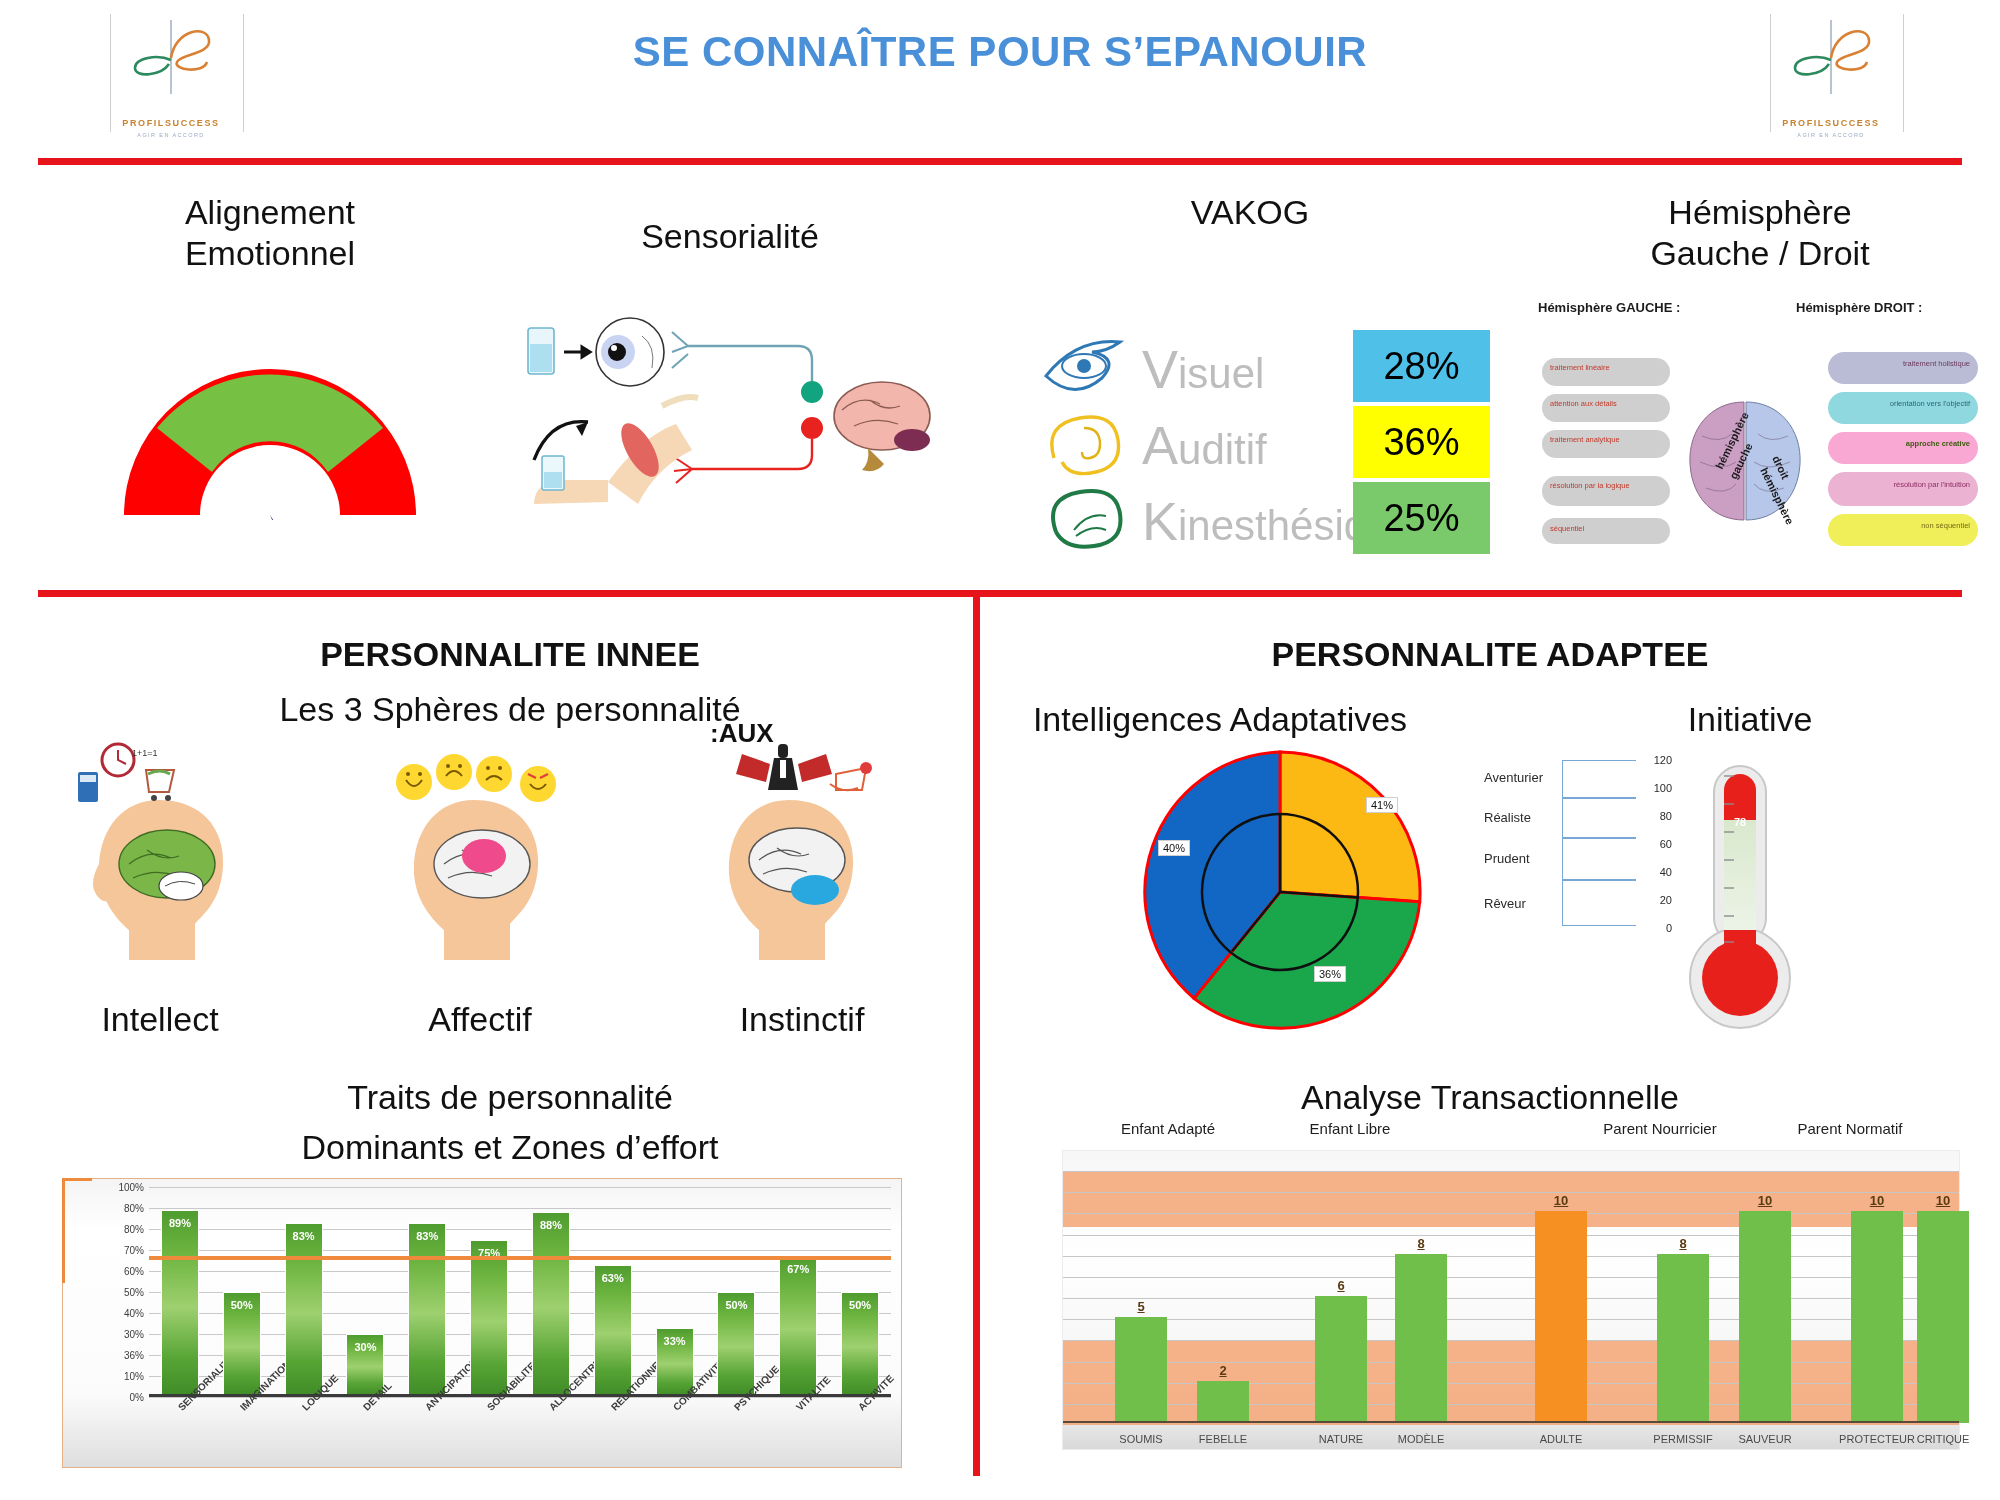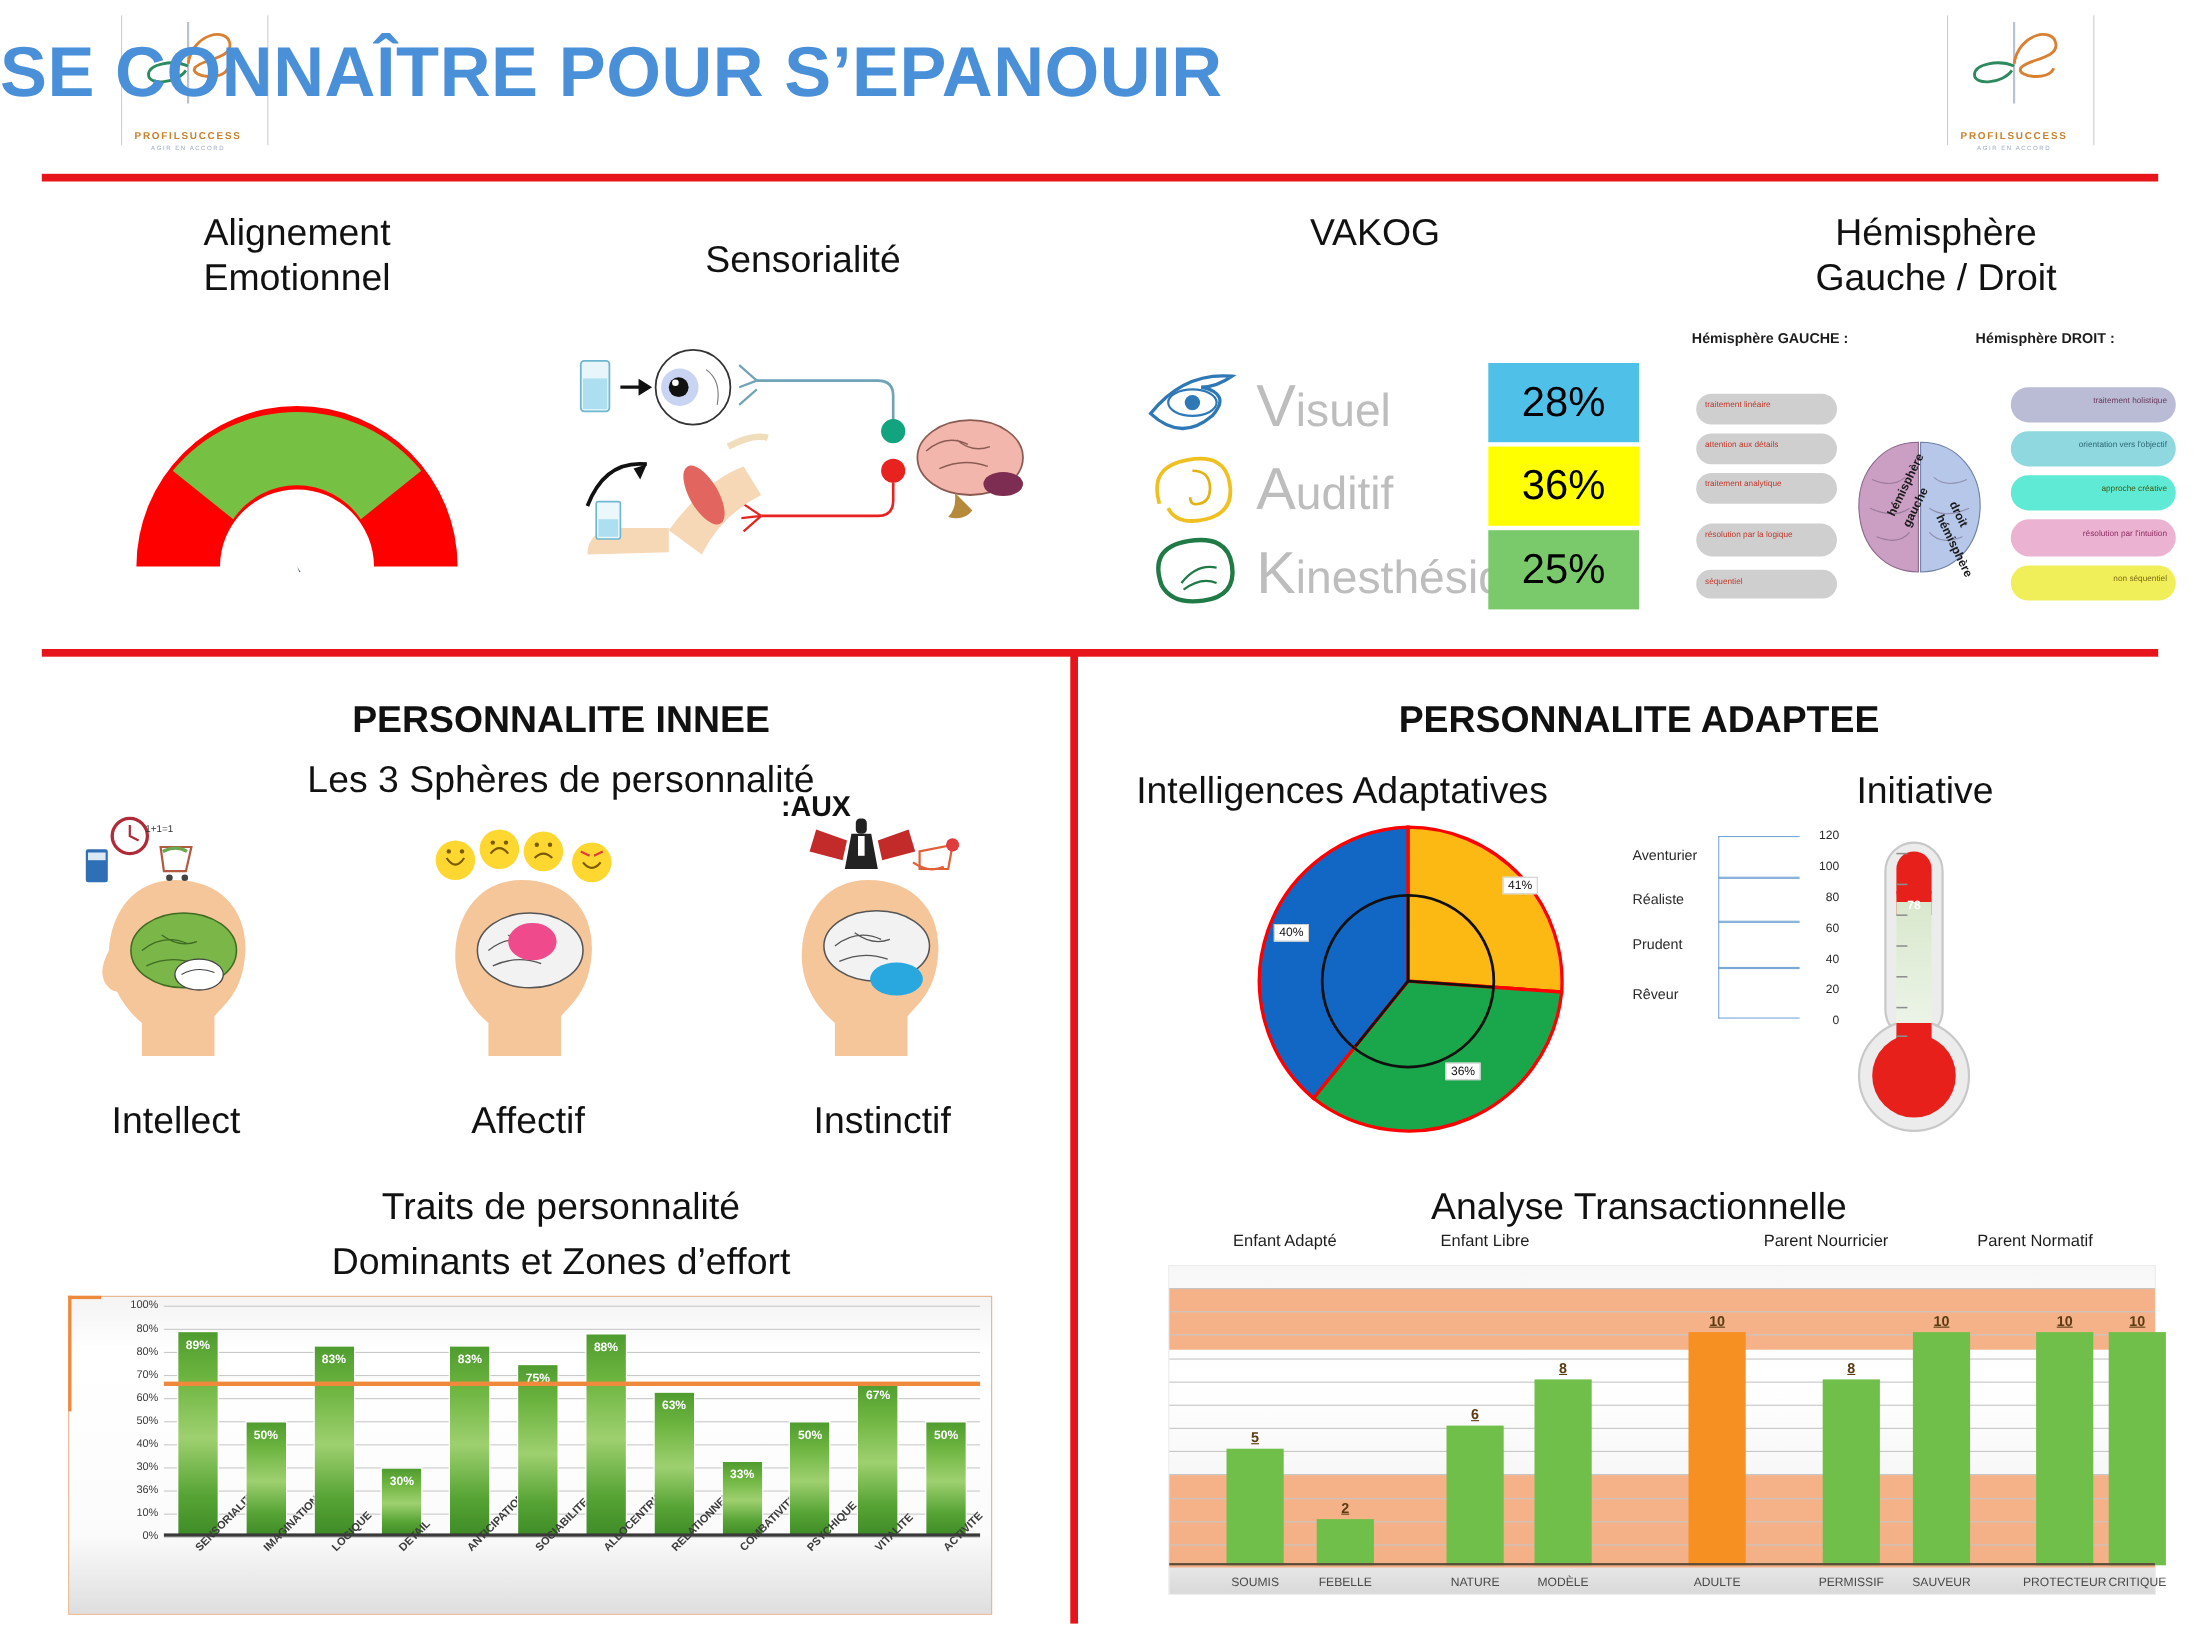--- a/index.html
+++ b/index.html
@@ -16,22 +16,22 @@
   .header { position:absolute; left:0; top:0; width:2000px; height:160px; background:#fff; }
   .logo-box { position:absolute; top:14px; width:134px; height:118px; border-left:1px solid #cfcfcf; border-right:1px solid #cfcfcf; }
   .logo-left { left:110px; }
   .logo-right { left:1770px; }
   .logo-mark { position:absolute; left:0; top:0; width:120px; height:86px; }
   .logo-word { position:absolute; left:0; bottom:4px; width:120px; text-align:center;
     font-size:9px; letter-spacing:1.6px; color:#c8822e; font-weight:bold; }
   .logo-word2 { position:absolute; left:0; bottom:-6px; width:120px; text-align:center;
     font-size:5.5px; letter-spacing:1.4px; color:#9ba9c4; }
   .main-title {
-    position:absolute; left:0; top:28px; width:2000px; text-align:left;
-    font-size:64px; font-weight:bold; color:#4a90d9; letter-spacing:0.5px;
+    position:absolute; left:0; top:28px; width:2000px; text-align:center;
+    font-size:42px; font-weight:bold; color:#4a90d9; letter-spacing:0.5px;
     font-family:"Liberation Sans", sans-serif;
   }
   .red-rule { position:absolute; left:38px; width:1924px; height:7px; background:#e8141b; }
   .rule1 { top:158px; }
   .rule2 { top:590px; }
   .vdiv { position:absolute; left:973px; top:596px; width:7px; height:880px; background:#e8141b; }
 
   
   .sec-title { position:absolute; text-align:center; font-size:34px; color:#111; line-height:1.22; }
 
@@ -256,21 +256,21 @@
       <text x="80" y="74" font-size="11" font-weight="bold" fill="#1a1a1a" transform="rotate(64 80 74)" font-family="Liberation Sans">hémisphère</text>
       <text x="92" y="62" font-size="11" font-weight="bold" fill="#1a1a1a" transform="rotate(64 92 62)" font-family="Liberation Sans">droit</text>
     </svg>
 
     <div class="lobe" style="left:298px; top:52px; width:150px; height:32px; background:#b9bcd4;">
       <div class="lobe-txt" style="right:8px; top:7px; text-align:right; color:#6b3a5e;">traitement holistique</div>
     </div>
     <div class="lobe" style="left:298px; top:92px; width:150px; height:32px; background:#8fd8e0;">
       <div class="lobe-txt" style="right:8px; top:7px; text-align:right; color:#2d6674;">orientation vers l'objectif</div>
     </div>
-    <div class="lobe" style="left:298px; top:132px; width:150px; height:32px; background:#5eead4;">
+    <div class="lobe" style="left:298px; top:132px; width:150px; height:32px; background:#f9a8d4;font-weight:bold;">
       <div class="lobe-txt" style="right:8px; top:7px; text-align:right; color:#3e5a12;">approche créative</div>
     </div>
     <div class="lobe" style="left:298px; top:172px; width:150px; height:34px; background:#ebb2d2;">
       <div class="lobe-txt" style="right:8px; top:8px; text-align:right; color:#8e2f63;padding-left:28px;">résolution par l'intuition</div>
     </div>
     <div class="lobe" style="left:298px; top:214px; width:150px; height:32px; background:#f0ef5a;">
       <div class="lobe-txt" style="right:8px; top:7px; text-align:right; color:#7a6a15;">non séquentiel</div>
     </div>
   </div>
 

